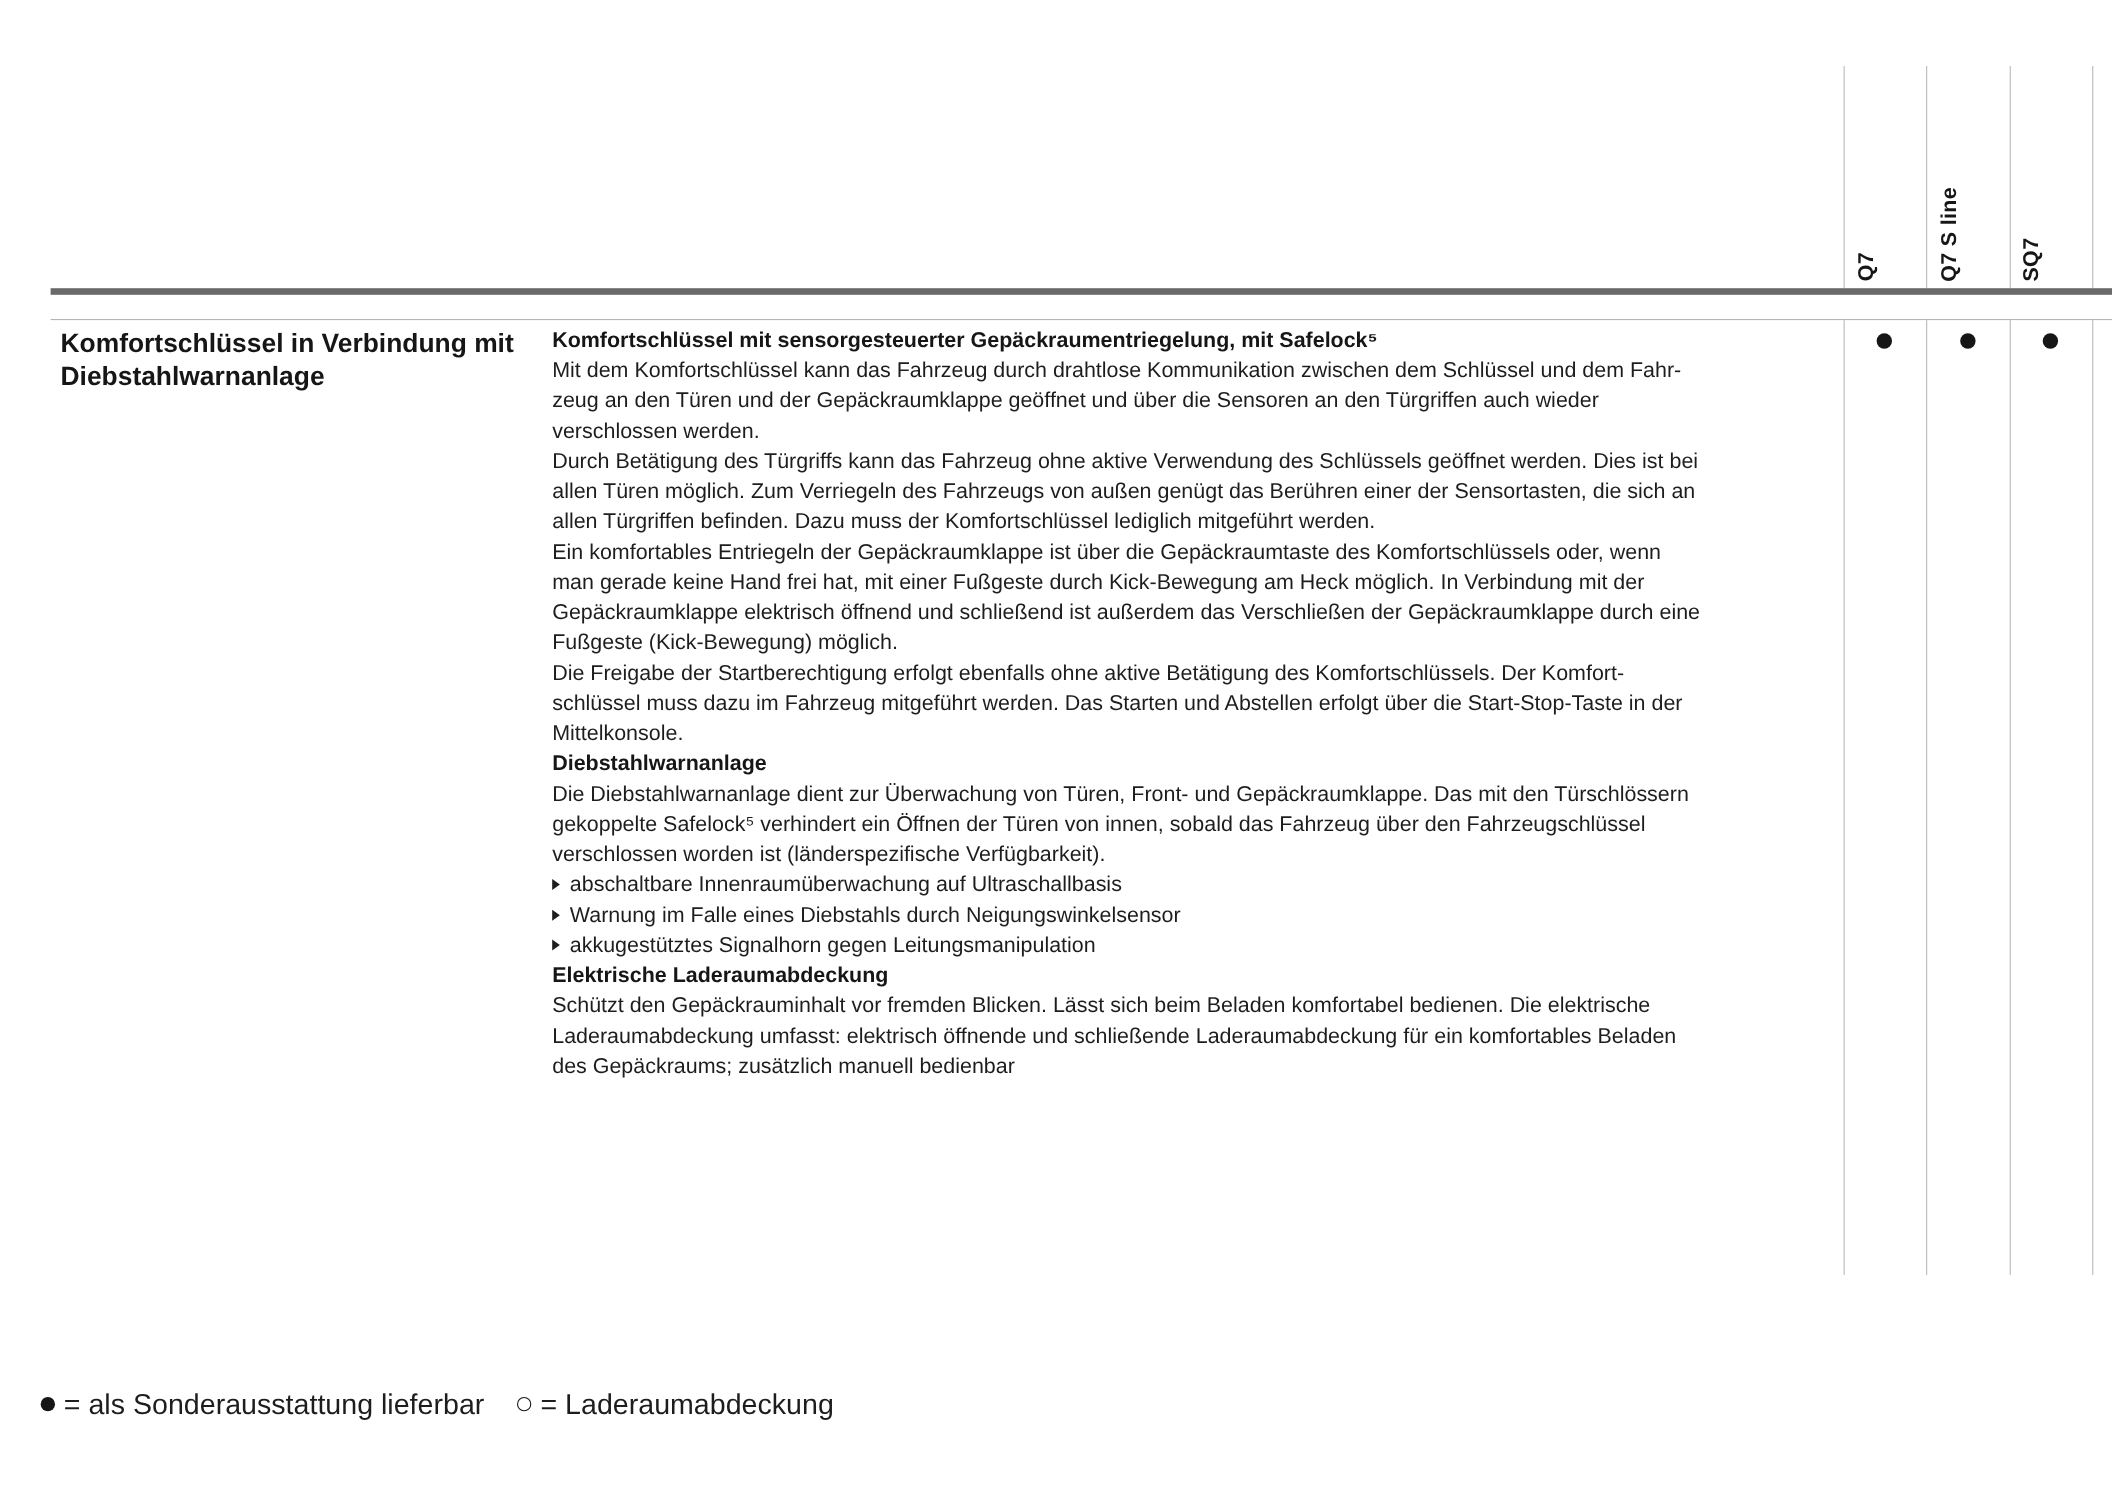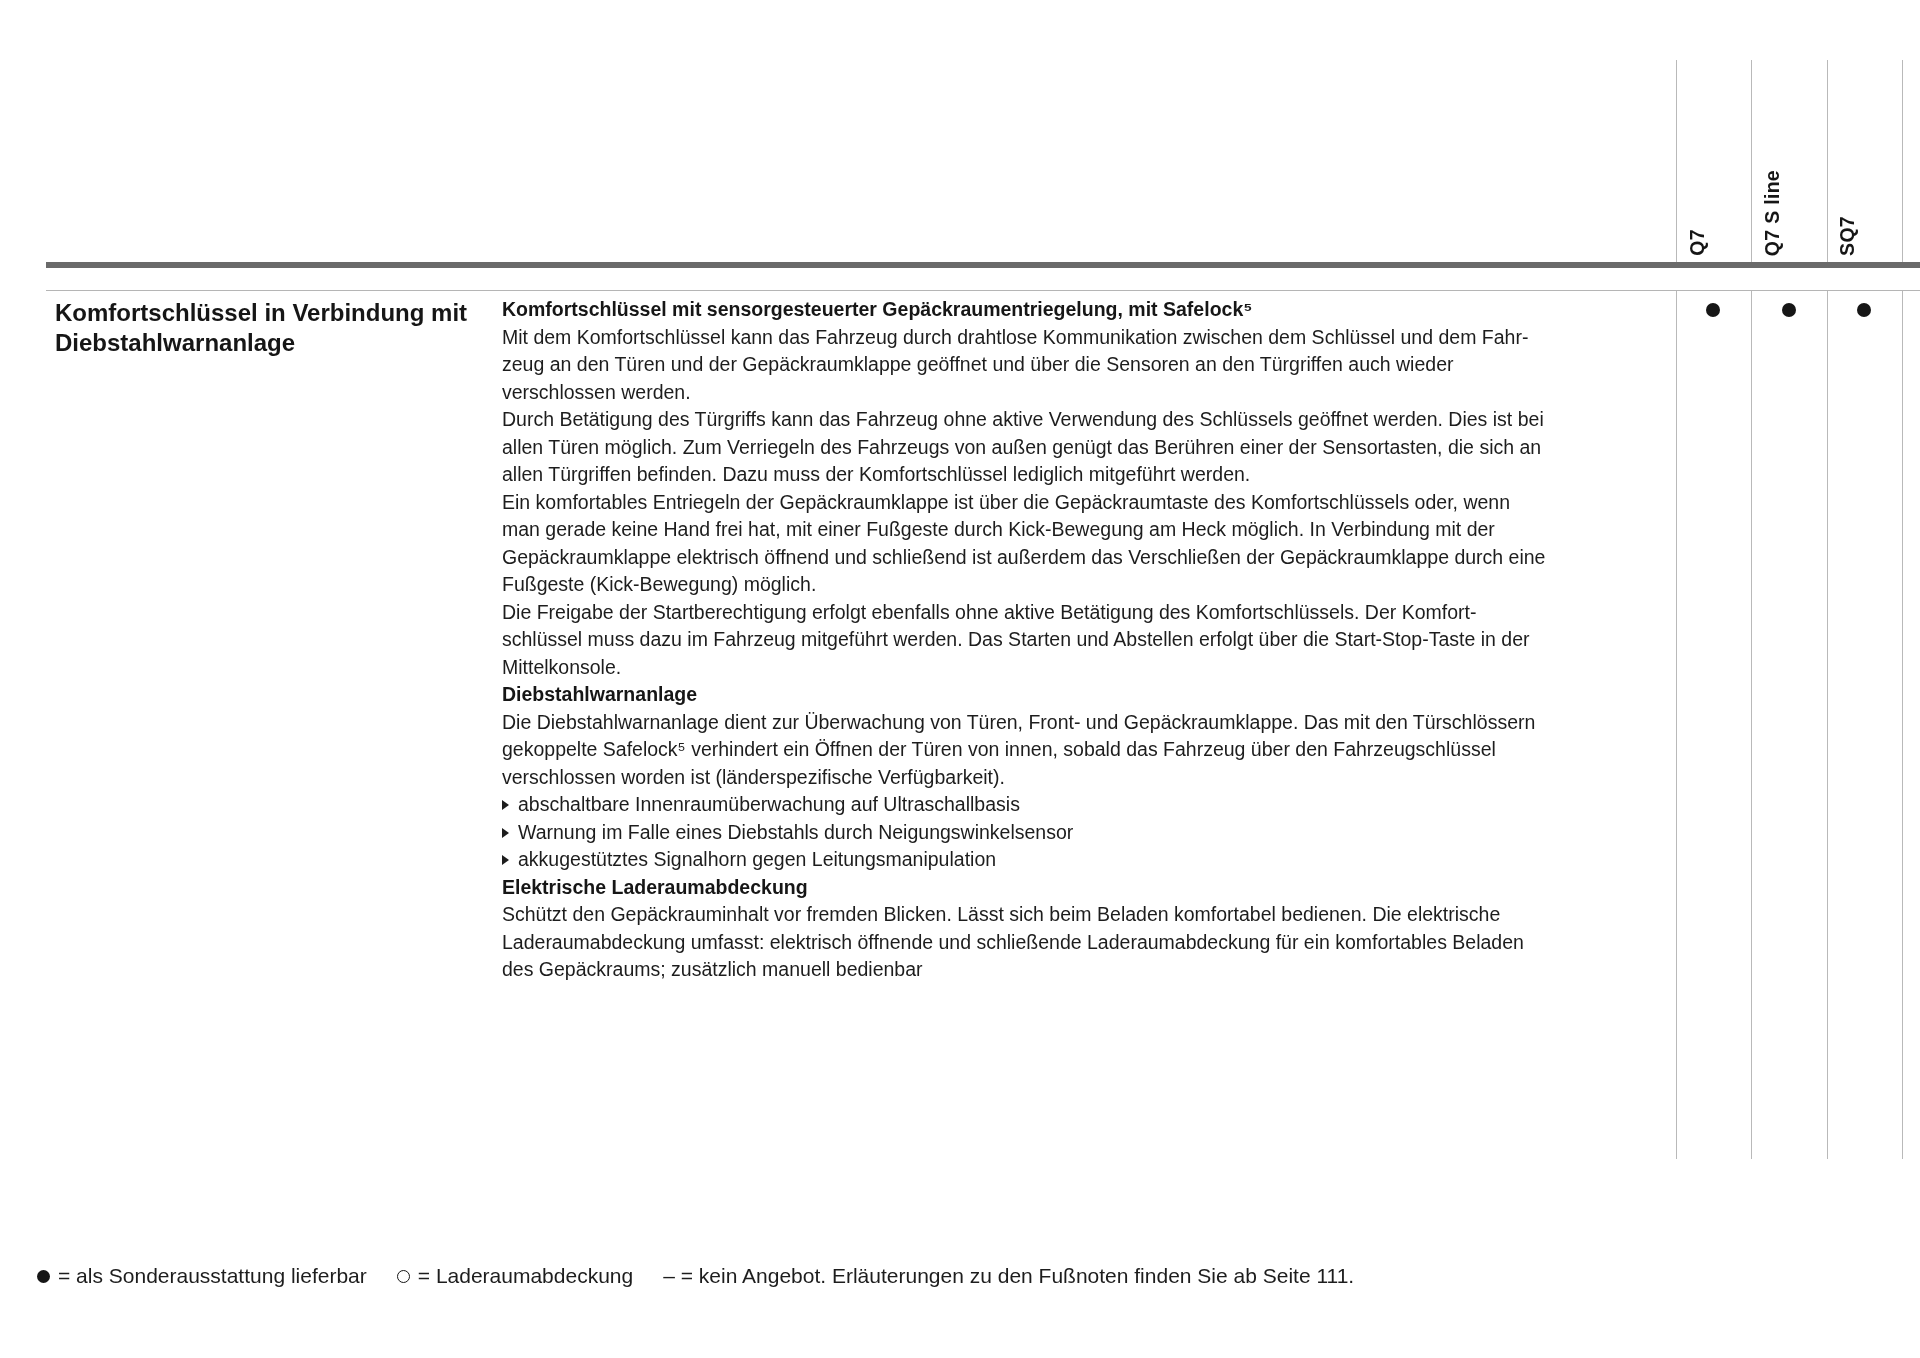--- a/index.html
+++ b/index.html
@@ -50,21 +50,21 @@
     border-top:5px solid transparent;
     border-bottom:5px solid transparent;
     margin-right:9px;position:relative;top:-1px;
   }
   
   .avail-dot{position:absolute;top:303px;width:14px;height:14px;border-radius:50%;background:#161616;}
   
   .footer{
     position:absolute;left:37px;top:1265px;
     display:flex;align-items:center;gap:30px;
-    font-size:21px;line-height:22px;white-space:nowrap;
+    font-size:26px;line-height:22px;white-space:nowrap;
   }
   .leg{display:inline-flex;align-items:center;gap:8px;}
   .dot-filled{width:13px;height:13px;border-radius:50%;background:#161616;display:inline-block;}
   .dot-open{width:11px;height:11px;border-radius:50%;border:1.5px solid #161616;background:#fff;display:inline-block;}
 </style>
 </head>
 <body>
 
 <div class="page">
 
@@ -157,18 +157,15 @@
 
   <div class="footer">
     <span class="leg">
       <span class="dot-filled"></span>
       <span>= als Sonderausstattung lieferbar</span>
     </span>
     <span class="leg">
       <span class="dot-open"></span>
       <span>= Laderaumabdeckung</span>
     </span>
-    <span class="leg">
-      <span>– = kein Angebot. Erläuterungen zu den Fußnoten finden Sie ab Seite 111.</span>
-    </span>
   </div>
 
 </div>
 
 </body></html>

